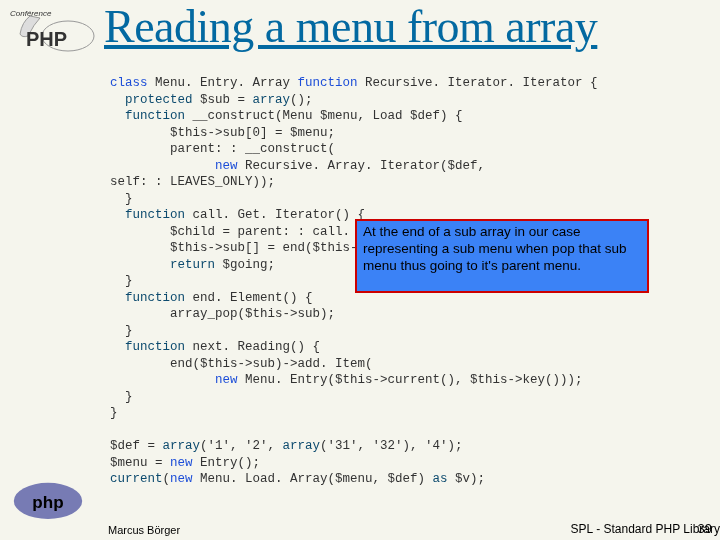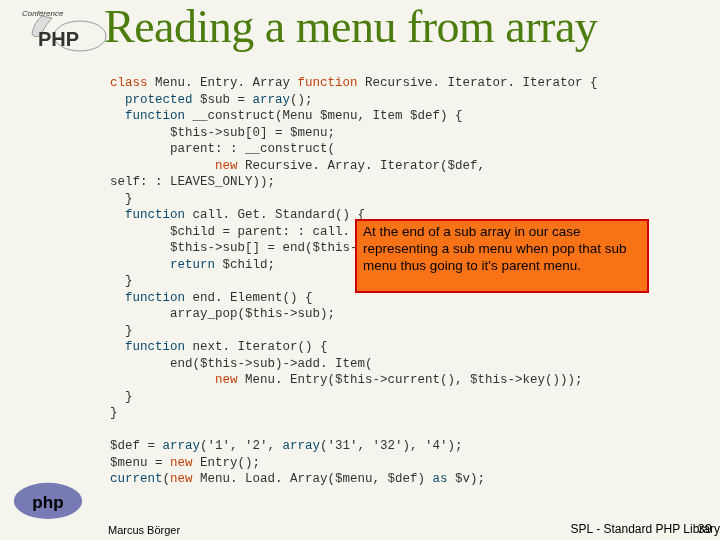--- a/index.html
+++ b/index.html
@@ -5,53 +5,54 @@
   * { margin: 0; padding: 0; box-sizing: border-box; }
   body {
     width: 720px; height: 540px;
     font-family: Arial, sans-serif;
     background: #f5f5ed;
     position: relative;
     overflow: hidden;
   }
   .logo-top {
     position: absolute;
-    top: 6px; left: 20px;
+    top: 6px; left: 8px;
     width: 88px; height: 58px;
   }
   .logo-bottom {
     position: absolute;
     bottom: 18px; left: 10px;
     width: 76px; height: 42px;
   }
   .title {
     position: absolute;
     top: 0; left: 104px;
     font-family: Georgia, "Times New Roman", serif;
     font-size: 46px;
-    color: #4d7c0f;
+    color: #0369a1;
     letter-spacing: -0.5px;
+    text-decoration: underline;
   }
   .code {
     position: absolute;
     top: 75px; left: 110px;
     font-family: "Courier New", monospace;
     font-size: 12.5px;
     line-height: 1.32;
     white-space: pre;
     color: #333;
   }
-  .kw-blue { color: #c2410c; }
+  .kw-blue { color: #1d4ed8; }
   .kw-green { color: #0c4a6e; }
   .callout {
     position: absolute;
     top: 219px; left: 355px;
     width: 294px; height: 74px;
     border: 2px solid #c00;
-    background: #f97316;
+    background: #3b82f6;
     font-family: Arial, sans-serif;
     font-size: 13.5px;
     line-height: 1.25;
     color: #000;
     padding: 3px 6px;
   }
   .footer-author {
     position: absolute;
     bottom: 4px; left: 108px;
     font-size: 11px;
@@ -88,35 +89,35 @@
   <svg viewBox="0 0 80 44">
     <ellipse cx="40" cy="22" rx="36" ry="19" fill="#777bb4"></ellipse>
     <text x="40" y="29" text-anchor="middle" font-family="Arial Black, Arial" font-size="18" font-weight="900" fill="#000">php</text>
   </svg>
 </div>
 
 <div class="title">Reading a menu from array</div>
 
 <div class="code"><span class="kw-blue">class</span><span> Menu. Entry. Array </span><span class="kw-blue">function</span><span> Recursive. Iterator. Iterator {</span>
 <span class="kw-green">  protected</span><span> $sub = </span><span class="kw-green">array</span><span>();</span>
-<span class="kw-green">  function</span><span> __construct(Menu $menu, Item $def) {</span>
+<span class="kw-green">  function</span><span> __construct(Menu $menu, Load $def) {</span>
 <span>        $this-&gt;sub[0] = $menu;</span>
 <span>        parent: : __construct(</span>
 <span>              </span><span class="kw-blue">new</span><span> Recursive. Array. Iterator($def,</span>
 <span>self: : LEAVES_ONLY));</span>
 <span>  }</span>
-<span class="kw-green">  function</span><span> call. Get. Standard() {</span>
+<span class="kw-green">  function</span><span> call. Get. Iterator() {</span>
 <span>        $child = parent: : call. Get. Children();</span>
 <span>        $this-&gt;sub[] = end($this-&gt;sub)-&gt;add. Item(</span><span class="kw-blue">new</span><span> Sub. Menu());</span>
-<span>        </span><span class="kw-green">return</span><span> $child;</span>
+<span>        </span><span class="kw-green">return</span><span> $going;</span>
 <span>  }</span>
 <span class="kw-green">  function</span><span> end. Element() {</span>
 <span>        array_pop($this-&gt;sub);</span>
 <span>  }</span>
-<span class="kw-green">  function</span><span> next. Iterator() {</span>
+<span class="kw-green">  function</span><span> next. Reading() {</span>
 <span>        end($this-&gt;sub)-&gt;add. Item(</span>
 <span>              </span><span class="kw-blue">new</span><span> Menu. Entry($this-&gt;current(), $this-&gt;key()));</span>
 <span>  }</span>
 <span>}</span>
 <span></span>
 <span>$def = </span><span class="kw-green">array</span><span>('1', '2', </span><span class="kw-green">array</span><span>('31', '32'), '4');</span>
 <span>$menu = </span><span class="kw-blue">new</span><span> Entry();</span>
 <span class="kw-green">current</span><span>(</span><span class="kw-blue">new</span><span> Menu. Load. Array($menu, $def) </span><span class="kw-green">as</span><span> $v);</span></div>
 
 <div class="callout">At the end of a sub array in our case representing a sub menu when pop that sub menu thus going to it's parent menu.</div>

